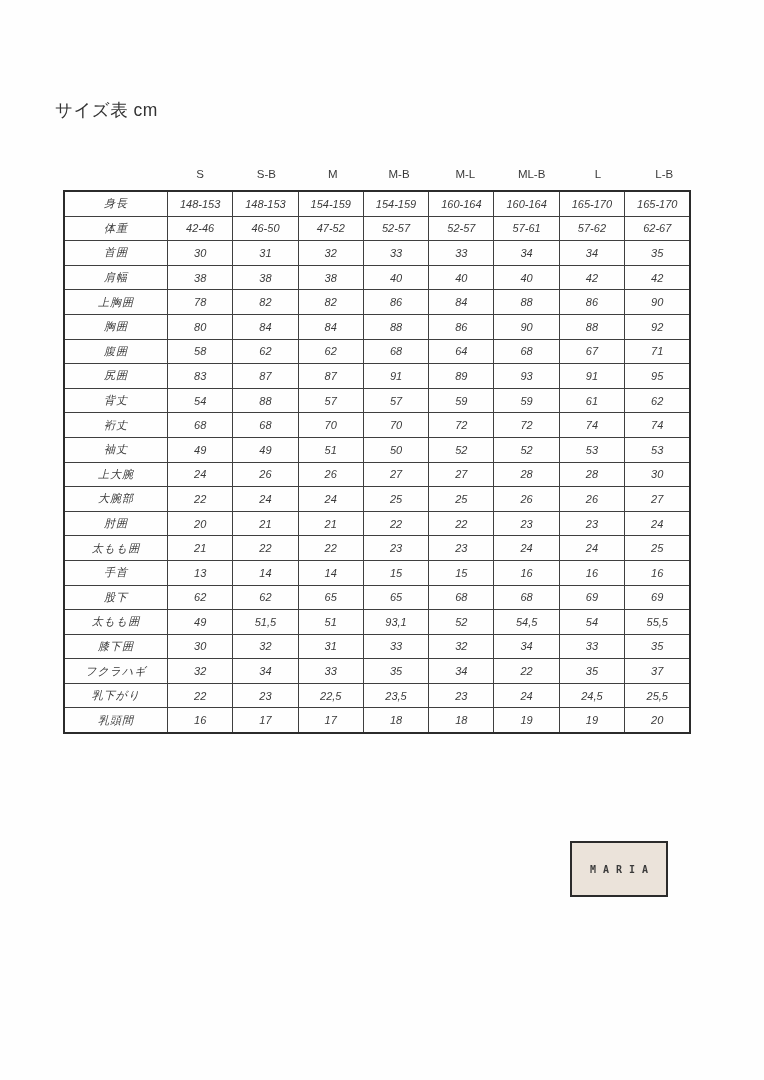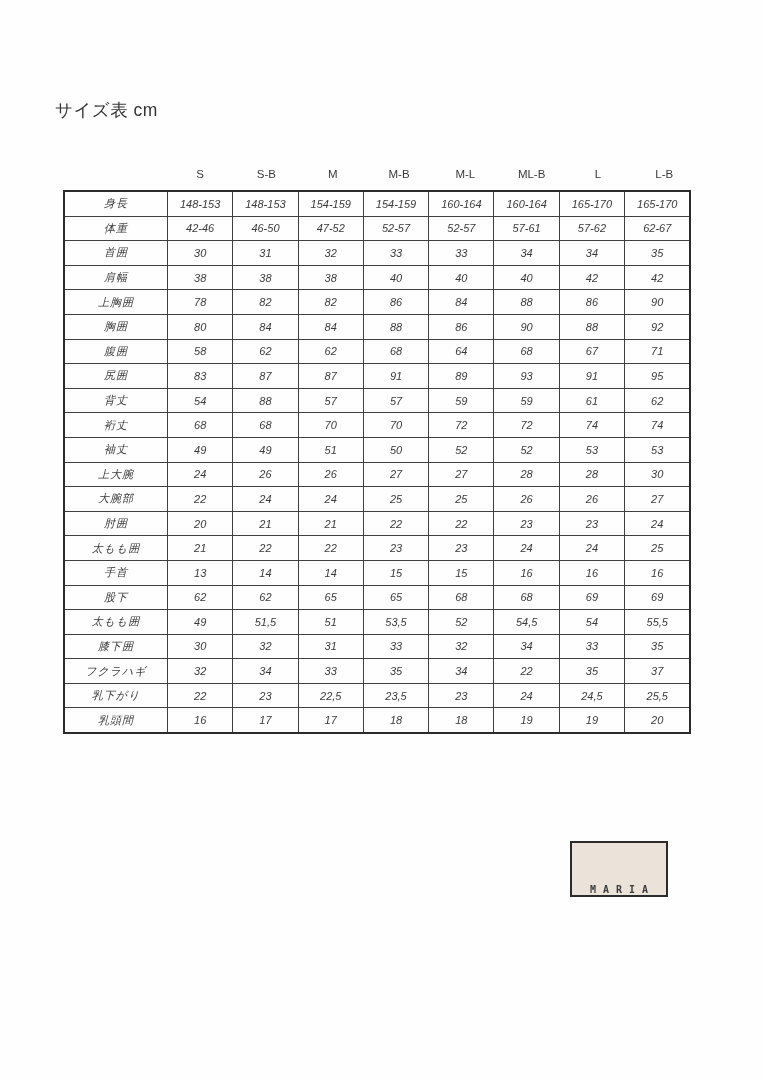--- a/index.html
+++ b/index.html
@@ -75,21 +75,21 @@
   
   .logo-box {
     position: absolute;
     left: 570px;
     top: 841px;
     width: 94px;
     height: 52px;
     background: #ebe3da;
     border: 2.5px solid #2b2b2b;
     display: flex;
-    align-items: flex-end;
+    align-items: center;
     justify-content: center;
   }
   .logo-box span {
     font-family: "DejaVu Sans Mono", "Liberation Mono", monospace;
     font-size: 10px;
     font-weight: bold;
     color: #3b3b3b;
     letter-spacing: 7px;
     padding-left: 7px; 
   }
@@ -302,21 +302,21 @@
           <td>68</td>
           <td>68</td>
           <td>69</td>
           <td>69</td>
         </tr>
         <tr>
           <th class="row-label">太もも囲</th>
           <td>49</td>
           <td>51,5</td>
           <td>51</td>
-          <td>53,5</td>
+          <td>93,1</td>
           <td>52</td>
           <td>54,5</td>
           <td>54</td>
           <td>55,5</td>
         </tr>
         <tr>
           <th class="row-label">膝下囲</th>
           <td>30</td>
           <td>32</td>
           <td>31</td>

